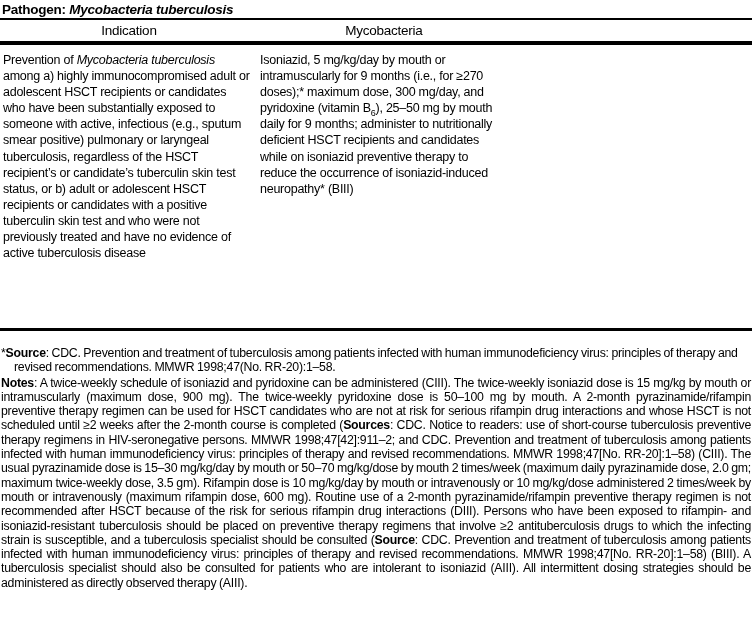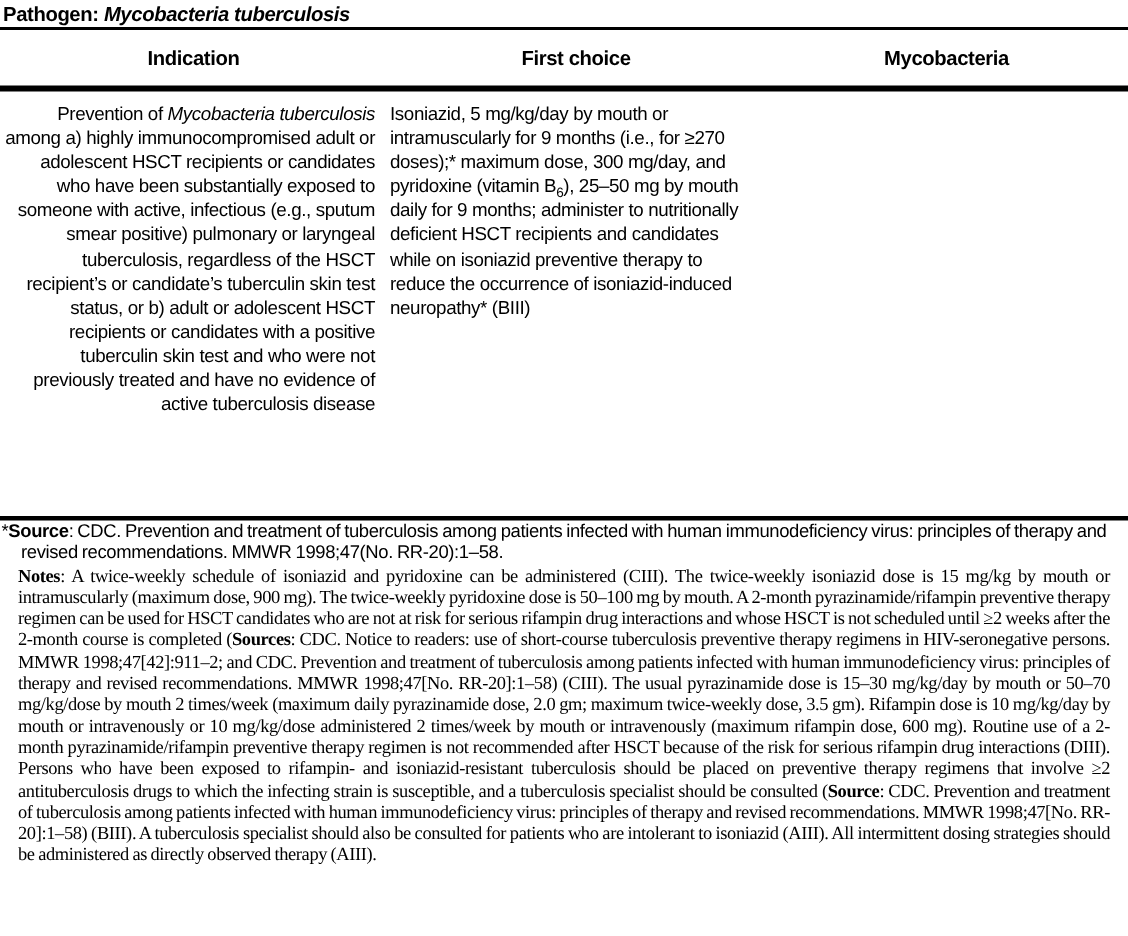--- a/index.html
+++ b/index.html
@@ -25,70 +25,68 @@
     white-space: nowrap;
   }
   .rule-thin  { height: 2px; background: #000; }
   .rule-thick { height: 4px; background: #000; }
   .rule-mid   { height: 3px; background: #000; }
 
   .header-row {
     display: grid;
     grid-template-columns: 258px 252px 1fr;
     align-items: center;
-    height: 37px;
+    height: 21px;
     font-size: 13.5px;
-    font-weight: bold;
+    font-weight: normal;
     text-align: center;
   }
 
   .body-row {
     display: grid;
     grid-template-columns: 258px 256px 1fr;
     height: 283px;
     font-size: 12.5px;
     line-height: 16.1px;
     overflow: hidden;
   }
   .cell { padding-top: 7px; box-sizing: border-box; }
-  .cell-indication  { padding-left: 3px;  padding-right: 8px; text-align: right; }
+  .cell-indication  { padding-left: 3px;  padding-right: 8px; }
   .cell-firstchoice { padding-left: 2px;  padding-right: 12px; }
   .cell-alternatives{ padding-left: 6px; }
 
   .footnotes {
     font-size: 12.3px;
     line-height: 14.3px;
     word-spacing: -0.5px;
   }
   .source-note {
     padding-left: 14px;
     text-indent: -13px;
-    margin-top: 0;
+    margin-top: 15px;
     padding-right: 2px;
   }
   .notes-note {
     margin-top: 1px;
     text-align: justify;
-    padding: 0 12px;
-    font-family: Liberation Serif, serif;
+    padding: 0 1px;
   }
   sub { font-size: 9px; line-height: 0; }
 </style>
 </head>
 <body>
 
 <div class="page">
 
   <div class="pathogen-row"><span style="font-weight: bold; margin-top: 42px;">Pathogen: </span><span style="font-weight: bold; font-style: italic;">Mycobacteria tuberculosis</span></div>
 
   <div class="rule-thin"></div>
 
   <div class="header-row">
     <div class="col-header">Indication</div>
-    <div class="col-header">First choice</div>
     <div class="col-header">Mycobacteria</div>
   </div>
 
   <div class="rule-thick"></div>
 
   <div class="body-row">
     <div class="cell cell-indication"><span>Prevention of </span><span style="font-style: italic;">Mycobacteria tuberculosis</span><span> among a) highly immunocompromised adult or adolescent HSCT recipients or candidates who have been substantially exposed to someone with active, infectious (e.g., sputum smear positive) pulmonary or laryngeal tuberculosis, regardless of the HSCT recipient’s or candidate’s tuberculin skin test status, or b) adult or adolescent HSCT recipients or candidates with a positive tuberculin skin test and who were not previously treated and have no evidence of active tuberculosis disease</span></div>
     <div class="cell cell-firstchoice"><span>Isoniazid, 5 mg/kg/day by mouth or intramuscularly for 9 months (i.e., for ≥270 doses);* maximum dose, 300 mg/day, and pyridoxine (vitamin B</span><sub>6</sub><span>), 25–50 mg by mouth daily for 9 months; administer to nutritionally deficient HSCT recipients and candidates while on isoniazid preventive therapy to reduce the occurrence of isoniazid-induced neuropathy* (BIII)</span></div>
   </div>
 

